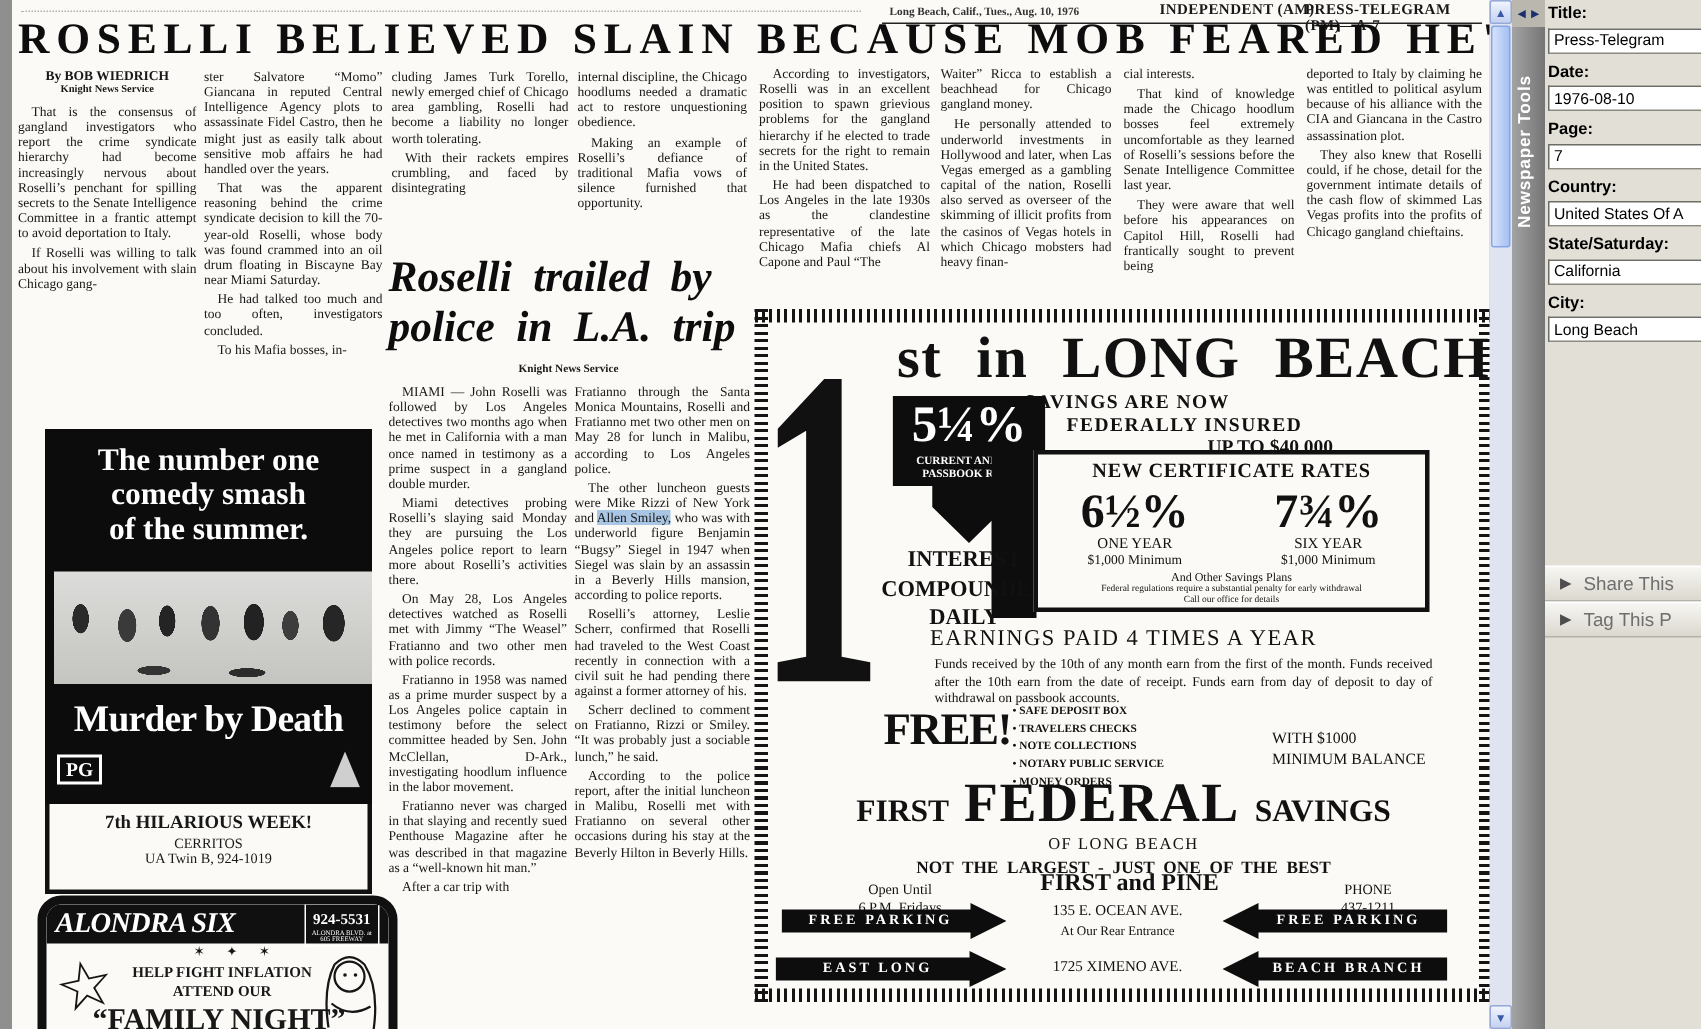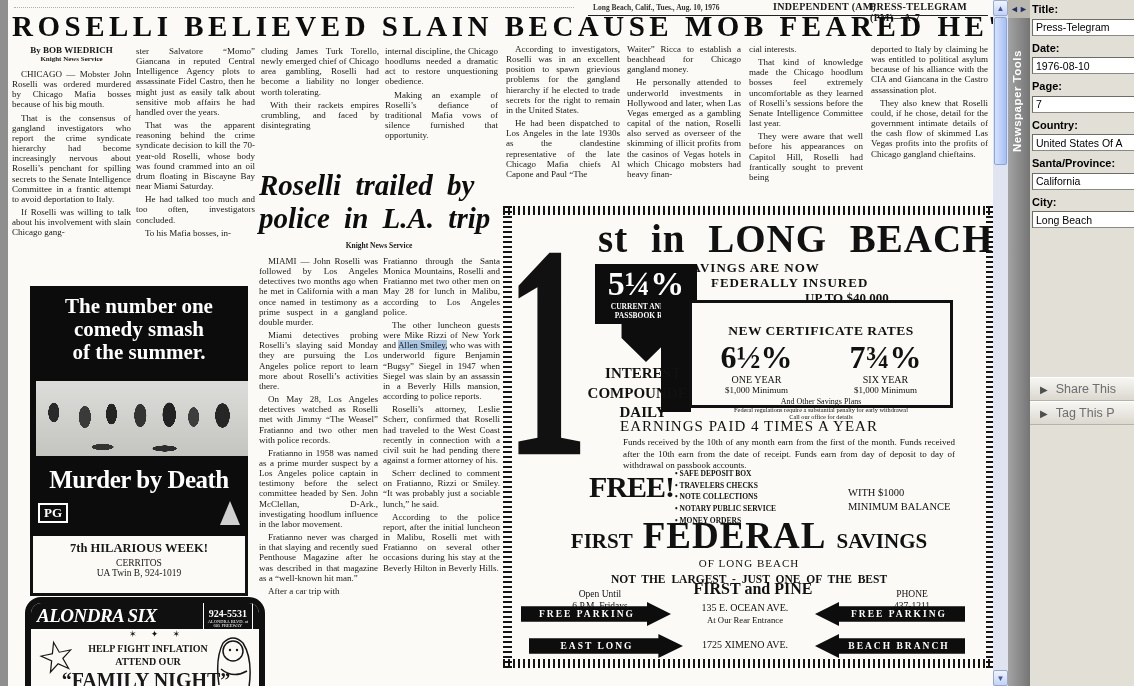--- a/index.html
+++ b/index.html
@@ -105,21 +105,21 @@
   .sv3 { left:302px; top:84px; font-weight:800; font-size:13px; }
   .shield { left:92px; top:58px; width:102px; height:100px; background:#0d0d0d; text-align:center;
             clip-path:polygon(0 0,100% 0,100% 60%,74% 60%,74% 74%,50% 98%,26% 74%,26% 60%,0 60%); }
   .shield * { color:#fff !important; }
   .shield .rate { font-weight:900; font-size:34px; line-height:1.05; padding-top:2px; }
   .shield .lab { font-weight:bold; font-size:7.5px; }
   .black-bar { left:158px; top:94px; width:30px; height:112px; background:#0d0d0d; }
   .interest { left:84px; top:158px; width:112px; text-align:center; font-weight:bold;
               font-size:15px; line-height:1.3; }
   .certbox { left:186px; top:94px; width:264px; height:108px; border:3px solid #111;
-             background:#fbfaf6; text-align:center; padding-top:20px; }
+             background:#fbfaf6; text-align:center; padding-top:3px; }
   .cert-title { font-weight:900; font-size:13.5px; letter-spacing:0.5px; }
   .cert-row { display:flex; justify-content:space-around; margin-top:2px; }
   .cert-rate { font-weight:900; font-size:32px; line-height:1; }
   .cert-term { font-size:10px; margin-top:1px; }
   .cert-min { font-size:9px; }
   .cert-sm1 { font-size:8px; margin-top:2px; }
   .cert-sm2 { font-size:6.3px; }
   .earnings { left:40px; top:212px; width:412px; text-align:center; font-family:"Liberation Serif",serif;
               font-size:15px; letter-spacing:1px; }
   .funds { left:120px; top:231px; width:332px; font-size:9px; line-height:1.3; text-align:justify; }
@@ -188,21 +188,20 @@
       <div class="abs mast-rule"></div>
 
       <div class="abs headline1">ROSELLI BELIEVED SLAIN BECAUSE MOB FEARED HE'D TALK</div>
 
       <div class="abs byline">
         <div class="b1">By BOB WIEDRICH</div>
         <div class="b2">Knight News Service</div>
       </div>
 
       <div class="abs bodycol c1">
-          <p>CHICAGO — Mobster John Roselli was ordered murdered by Chicago Mafia bosses because of his big mouth.</p>
           <p>That is the consensus of gangland investigators who report the crime syndicate hierarchy had become increasingly nervous about Roselli’s penchant for spilling secrets to the Senate Intelligence Committee in a frantic attempt to avoid deportation to Italy.</p>
           <p>If Roselli was willing to talk about his involvement with slain Chicago gang-</p>
         </div>
       <div class="abs bodycol cont c2">
           <p>ster Salvatore “Momo” Giancana in reputed Central Intelligence Agency plots to assassinate Fidel Castro, then he might just as easily talk about sensitive mob affairs he had handled over the years.</p>
           <p>That was the apparent reasoning behind the crime syndicate decision to kill the 70-year-old Roselli, whose body was found crammed into an oil drum floating in Biscayne Bay near Miami Saturday.</p>
           <p>He had talked too much and too often, investigators concluded.</p>
           <p>To his Mafia bosses, in-</p>
         </div>
       <div class="abs bodycol cont c3">
@@ -374,21 +373,21 @@
             <span>FREE PARKING</span>
           </div>
         <div class="abs addr row1" style="left:178px;width:128px;">
           <div class="a1">135 E. OCEAN AVE.</div>
           <div class="a2">At Our Rear Entrance</div>
         </div>
         <div class="abs arrow arr-l row1" style="left:312px;width:150px;">
             <span>FREE PARKING</span>
           </div>
 
-        <div class="abs arrow arr-r row2" style="left:14px;width:154px;margin-left:12px;">
+        <div class="abs arrow arr-r row2" style="left:14px;width:154px;">
             <span>EAST LONG</span>
           </div>
         <div class="abs addr row2" style="left:178px;width:128px;padding-top:5px;">
           <div class="a1">1725 XIMENO AVE.</div>
         </div>
         <div class="abs arrow arr-l row2" style="left:312px;width:150px;">
             <span>BEACH BRANCH</span>
           </div>
       </div>
 
@@ -417,21 +416,21 @@
       </div>
       <div class="fgroup">
         <div class="flabel">Page:</div>
         <input class="finput" readonly="" value="7" style="">
       </div>
       <div class="fgroup">
         <div class="flabel">Country:</div>
         <input class="finput" readonly="" value="United States Of A" style="">
       </div>
       <div class="fgroup">
-        <div class="flabel">Santa/Province:</div>
+        <div class="flabel">State/Saturday:</div>
         <input class="finput" readonly="" value="California" style="">
       </div>
       <div class="fgroup">
         <div class="flabel">City:</div>
         <input class="finput" readonly="" value="Long Beach" style="">
       </div>
       <div class="panel-buttons">
         <div class="pbtn">
           <span class="tri">▶</span>
           <span>Share This</span>

